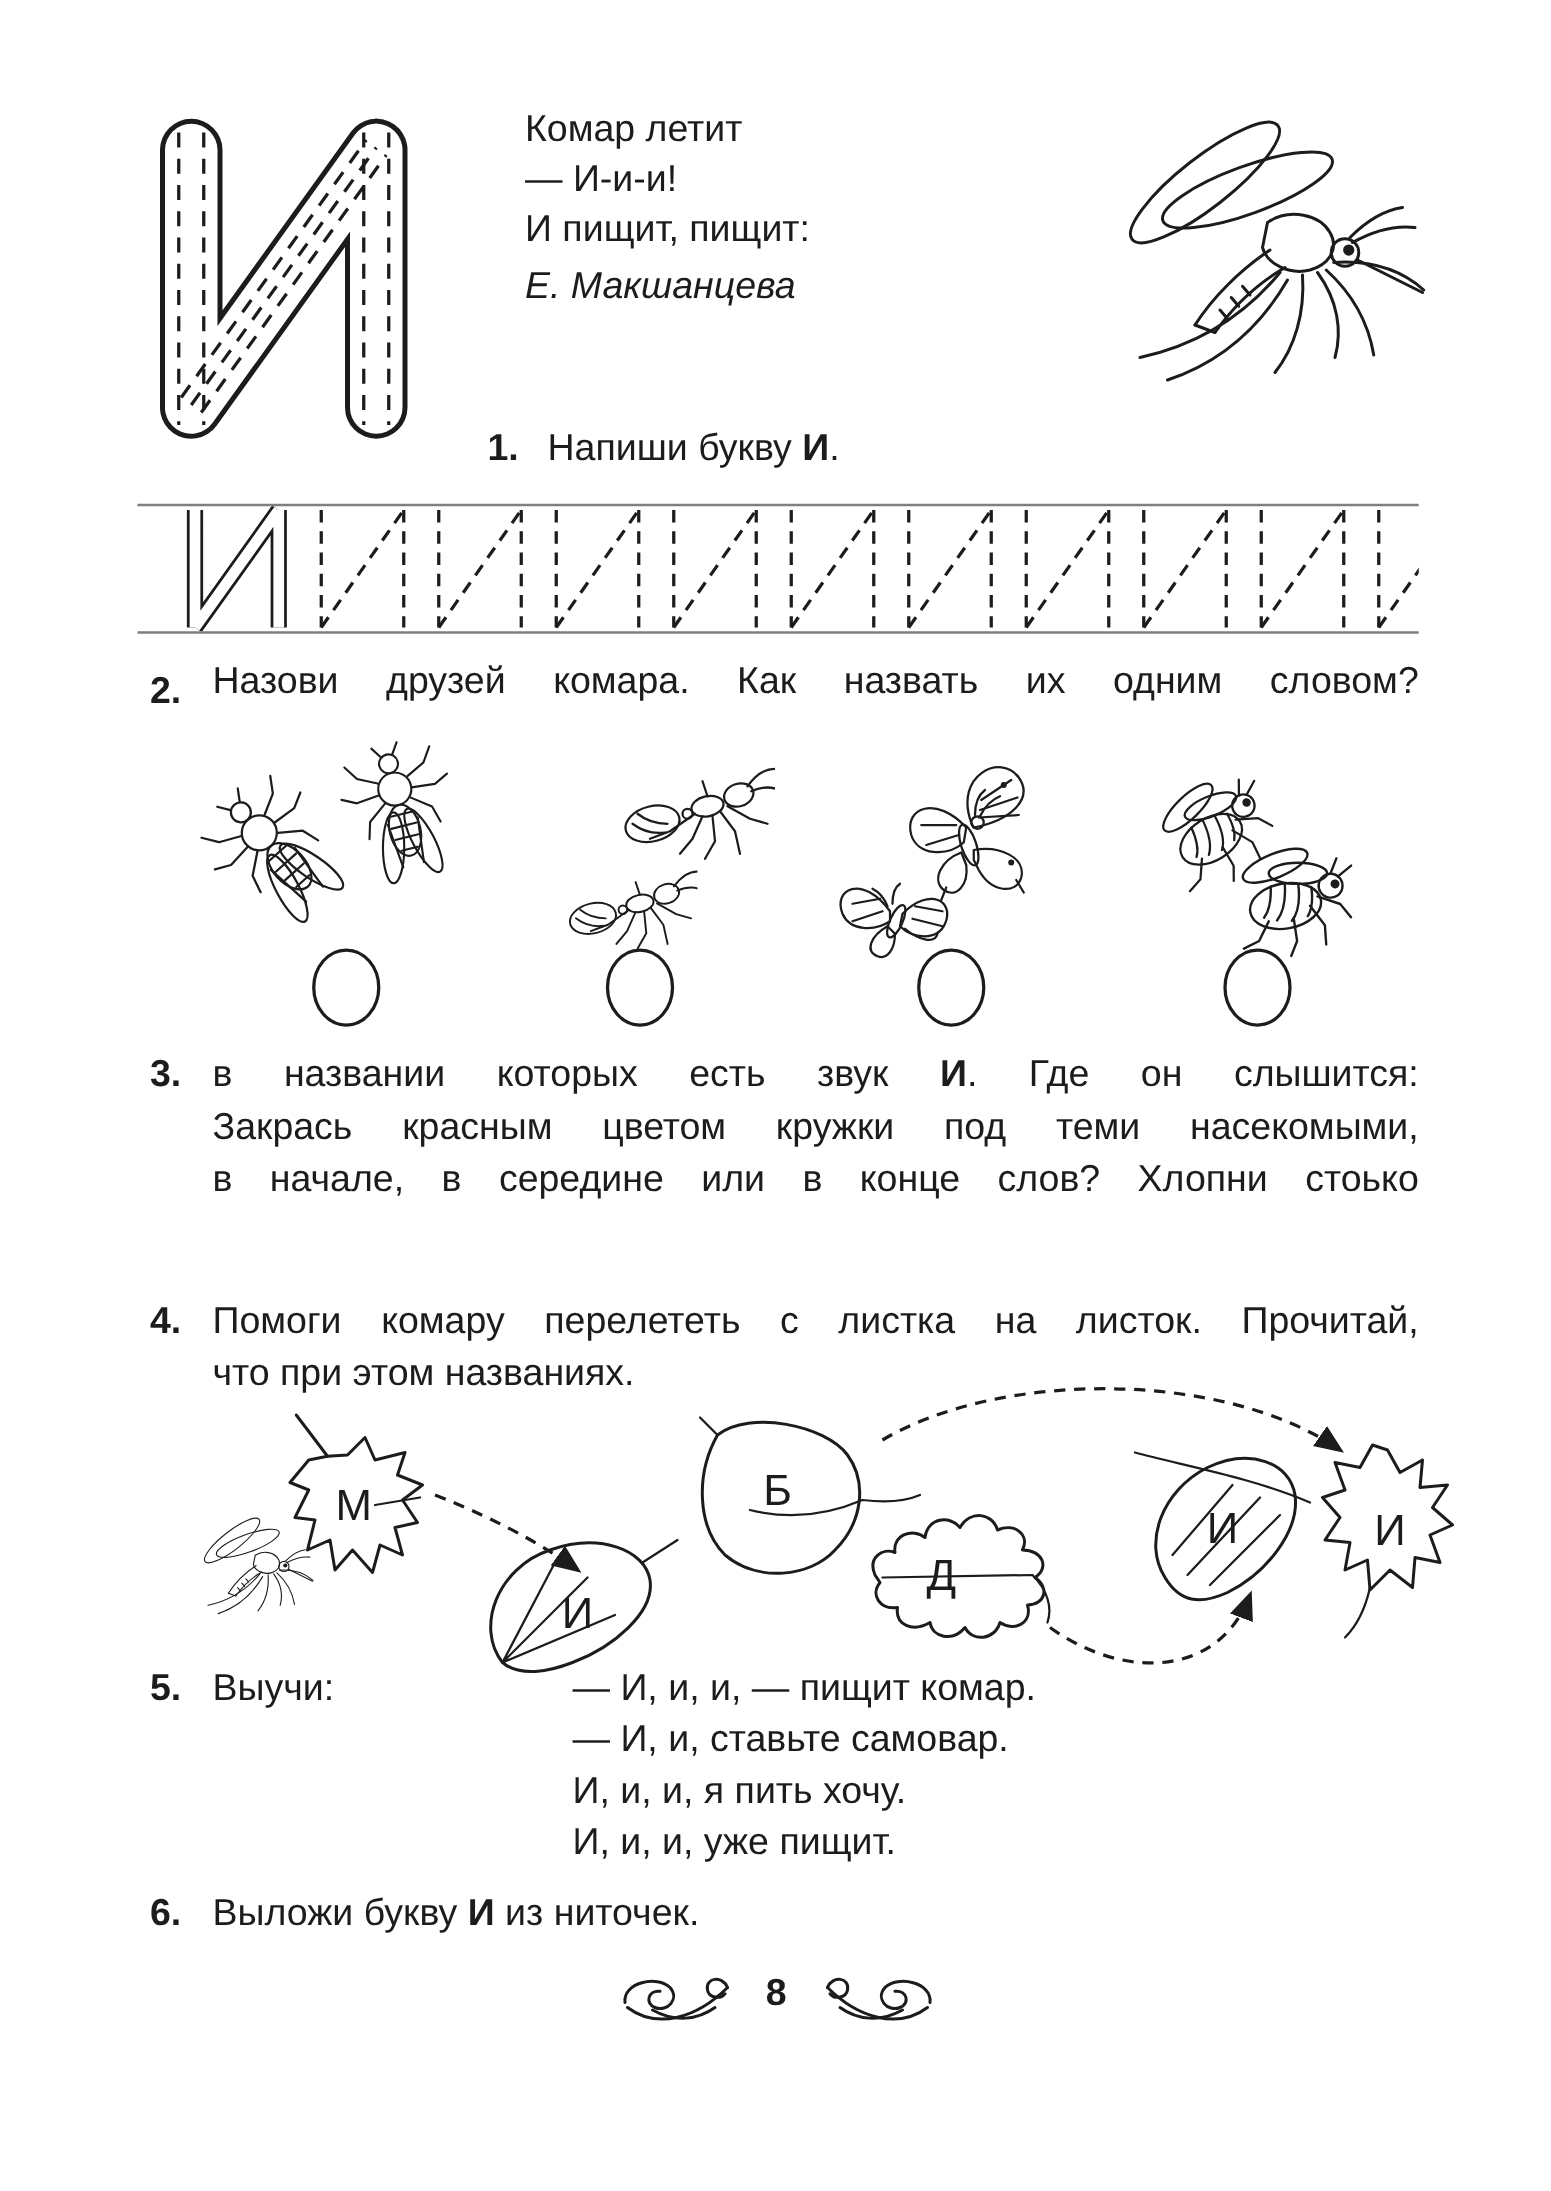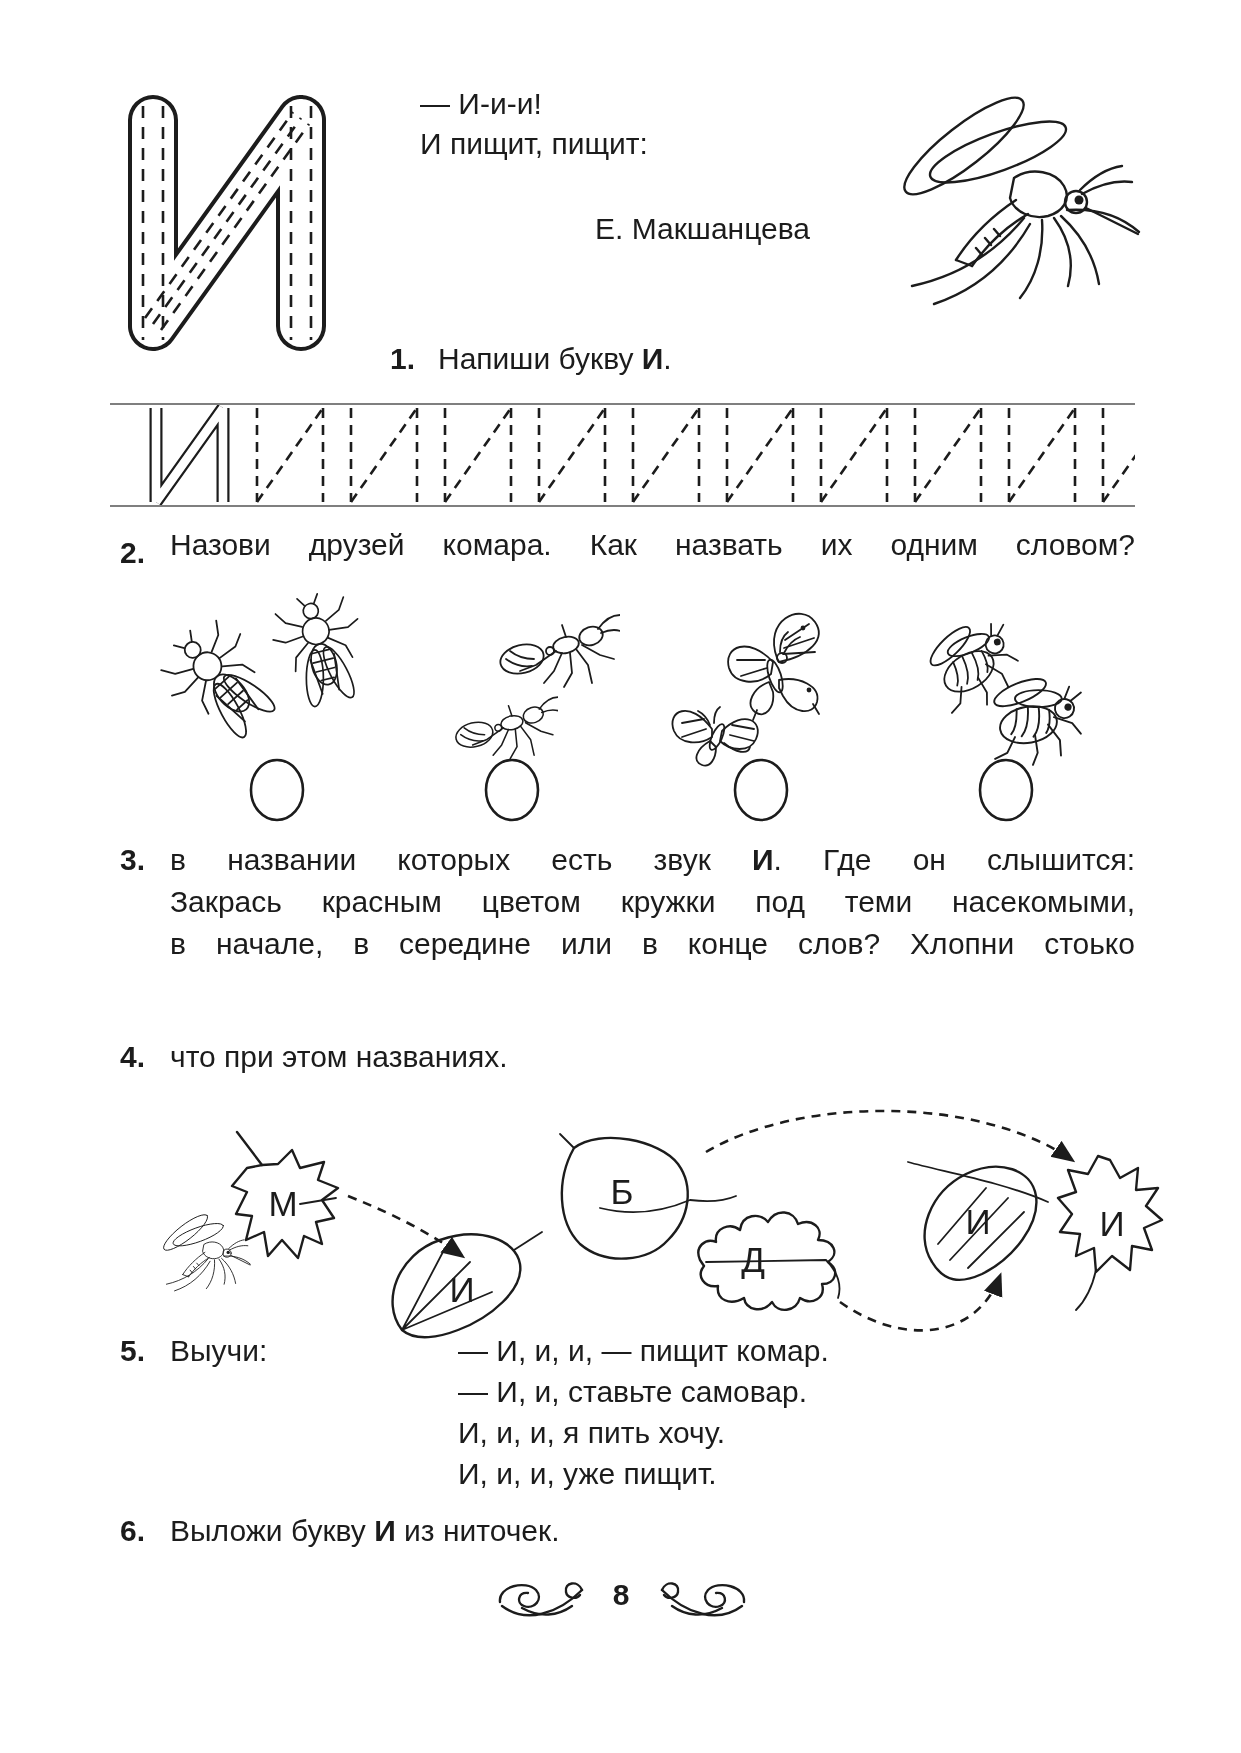--- a/index.html
+++ b/index.html
@@ -3,21 +3,21 @@
 <meta charset="utf-8">
 <style>
   html,body{margin:0;padding:0;background:#e8e8e8}
   .page{position:relative;width:1241px;height:1753px;margin:0 auto;background:var(--paper,#fff);
         color:var(--ink,#1c1c1c);font-family:"Liberation Sans",sans-serif;font-size:30px;overflow:hidden}
   .abs{position:absolute}
   .num{font-weight:700}
   .boldseg{font-weight:700}
   .jline{text-align:justify;text-align-last:justify}
   .poemline{line-height:40px;white-space:nowrap}
-  .author{text-align:right}
+  .author{font-style:italic;text-align:left}
   .verseline{white-space:nowrap}
   .band{border-top:2px solid var(--rule,#7f7f7f);border-bottom:2px solid var(--rule,#7f7f7f)}
   .pagenum{font-weight:700;text-align:center}
   svg{color:var(--ink,#1c1c1c);overflow:visible}
   .ln{fill:none;stroke:currentColor;stroke-width:2.4;stroke-linecap:round;stroke-linejoin:round}
   .ln-thin{fill:none;stroke:currentColor;stroke-width:1.8;stroke-linecap:round;stroke-linejoin:round}
   .dash{fill:none;stroke:currentColor;stroke-width:2.6;stroke-dasharray:12 9}
   .leaf-letter{font-size:35px;fill:currentColor}
   .filled{fill:currentColor;stroke:none}
 </style>
@@ -142,20 +142,21 @@
       <path d="M33,32 V238 M181,32 V238 M33,238 L181,32" stroke="currentColor" stroke-width="50"></path>
       <path d="M33,32 V238 M181,32 V238 M33,238 L181,32" stroke="#ffffff" stroke-width="42"></path>
       <g class="dash" stroke-linecap="butt">
         <path d="M23,18 V252 M43,18 V252 M171,18 V252 M191,18 V252"></path>
         <path d="M25,230 L173,24 M33,236 L181,30 M41,242 L189,36"></path>
       </g>
     </g>
   </svg>
 
   <div class="abs" style="left:420px;top:84px">
+    <div class="poemline">Комар летит</div>
     <div class="poemline">— И-и-и!</div>
     <div class="poemline">И пищит, пищит:</div>
   </div>
   <div class="abs author" style="left:420px;top:212px;width:390px">Е. Макшанцева</div>
 
   <svg class="abs" style="left:846px;top:80px" width="312" height="252" viewBox="0 0 312 252">
       <use href="#mosq"></use>
     </svg>
 
   <div class="abs num" style="left:390px;top:342px">1.</div>
@@ -208,20 +209,21 @@
 
   <div class="abs num" style="left:120px;top:843px">3.</div>
   <div class="abs" style="left:170px;top:843px;width:965px">
     <div class="jline" style="height:42px"><span>в названии которых есть звук </span><span class="boldseg">И</span><span>. Где он слышится:</span></div>
     <div class="jline" style="height:42px"><span>Закрась красным цветом кружки под теми насекомыми,</span></div>
     <div class="jline" style="height:42px"><span>в начале, в середине или в конце слов? Хлопни стоько</span></div>
   </div>
 
   <div class="abs num" style="left:120px;top:1040px">4.</div>
   <div class="abs" style="left:170px;top:1040px;width:965px">
+    <div class="jline" style="height:42px">Помоги комару перелететь с листка на листок. Прочитай,</div>
     <div style="height:42px">что при этом названиях.</div>
   </div>
 
   <svg class="abs" style="left:0;top:0" width="1241" height="1753" viewBox="0 0 1241 1753">
     <use href="#mosq" x="0" y="0" width="312" height="252" transform="translate(142,1208) scale(0.37)"></use>
 
     <g class="ln">
       <path d="M237,1132 L262,1165"></path>
       <path d="M262,1165 L247,1168 L232,1186 L247,1192 L236,1214 L252,1216 L246,1240 L264,1232 L268,1256 L282,1240 L298,1258 L304,1236 L322,1244 L316,1222 L334,1218 L322,1200 L338,1188 L318,1180 L324,1162 L300,1168 L292,1150 L278,1164 Z"></path>
       <path d="M300,1204 L336,1198" class="ln-thin"></path>

